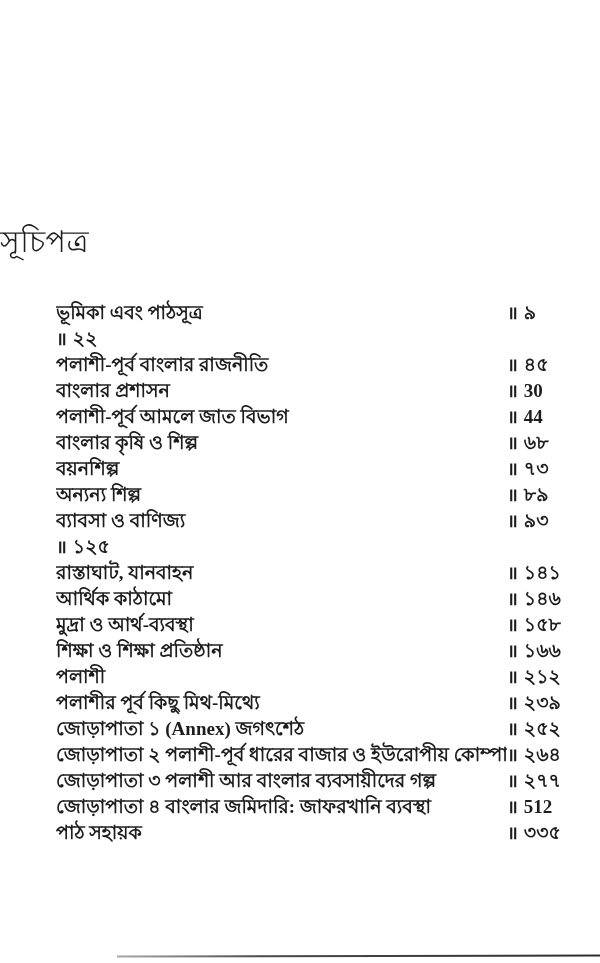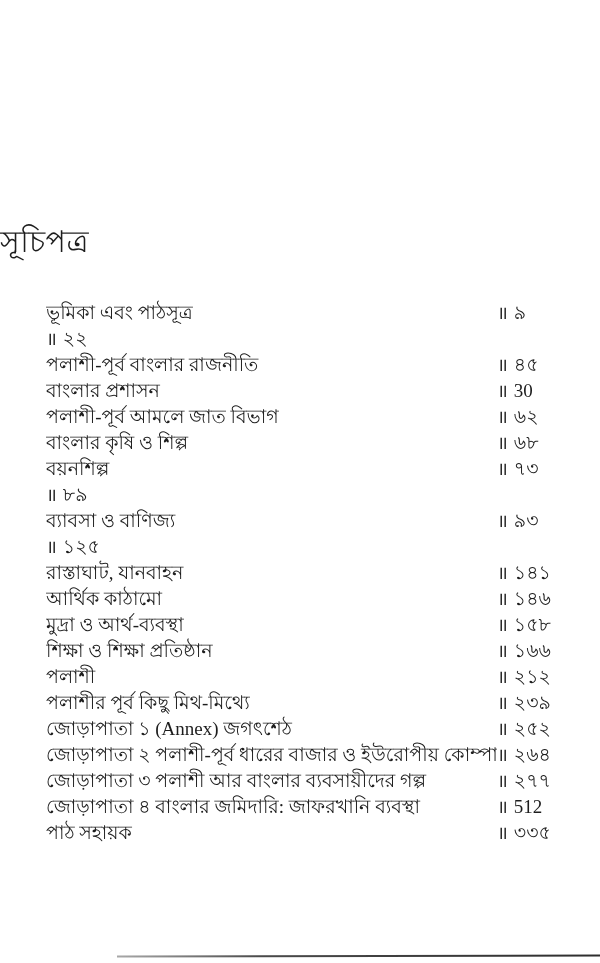--- a/index.html
+++ b/index.html
@@ -24,23 +24,24 @@
     left:0;
     width:100%;
     text-align:left;
     font-size:30px;
     font-weight:normal;
     letter-spacing:0.5px;
   }
   .toc-list{
     position:absolute;
     top:300px;
-    left:46px;
+    left:56px;
     right:20px;
     list-style:none;
+    font-weight:bold;
   }
   .toc-row{
     display:flex;
     align-items:baseline;
     height:26px;
     font-size:19px;
     line-height:26px;
     white-space:nowrap;
   }
   .toc-label{
@@ -101,38 +102,39 @@
     <span class="toc-label">বাংলার প্রশাসন</span>
     <span class="toc-pageref">
       <span class="toc-marker">॥</span>
       <span class="toc-pagenum">30</span>
     </span>
   </li>
       <li class="toc-row">
     <span class="toc-label">পলাশী-পূর্ব আমলে জাত বিভাগ</span>
     <span class="toc-pageref">
       <span class="toc-marker">॥</span>
-      <span class="toc-pagenum">৬২</span>
+      <span class="toc-pagenum">44</span>
     </span>
   </li>
       <li class="toc-row">
     <span class="toc-label">বাংলার কৃষি ও শিল্প</span>
     <span class="toc-pageref">
       <span class="toc-marker">॥</span>
       <span class="toc-pagenum">৬৮</span>
     </span>
   </li>
       <li class="toc-row">
     <span class="toc-label">বয়নশিল্প</span>
     <span class="toc-pageref">
       <span class="toc-marker">॥</span>
       <span class="toc-pagenum">৭৩</span>
     </span>
   </li>
       <li class="toc-row">
+    <span class="toc-label">অন্যন্য শিল্প</span>
     <span class="toc-pageref">
       <span class="toc-marker">॥</span>
       <span class="toc-pagenum">৮৯</span>
     </span>
   </li>
       <li class="toc-row">
     <span class="toc-label">ব্যাবসা ও বাণিজ্য</span>
     <span class="toc-pageref">
       <span class="toc-marker">॥</span>
       <span class="toc-pagenum">৯৩</span>

